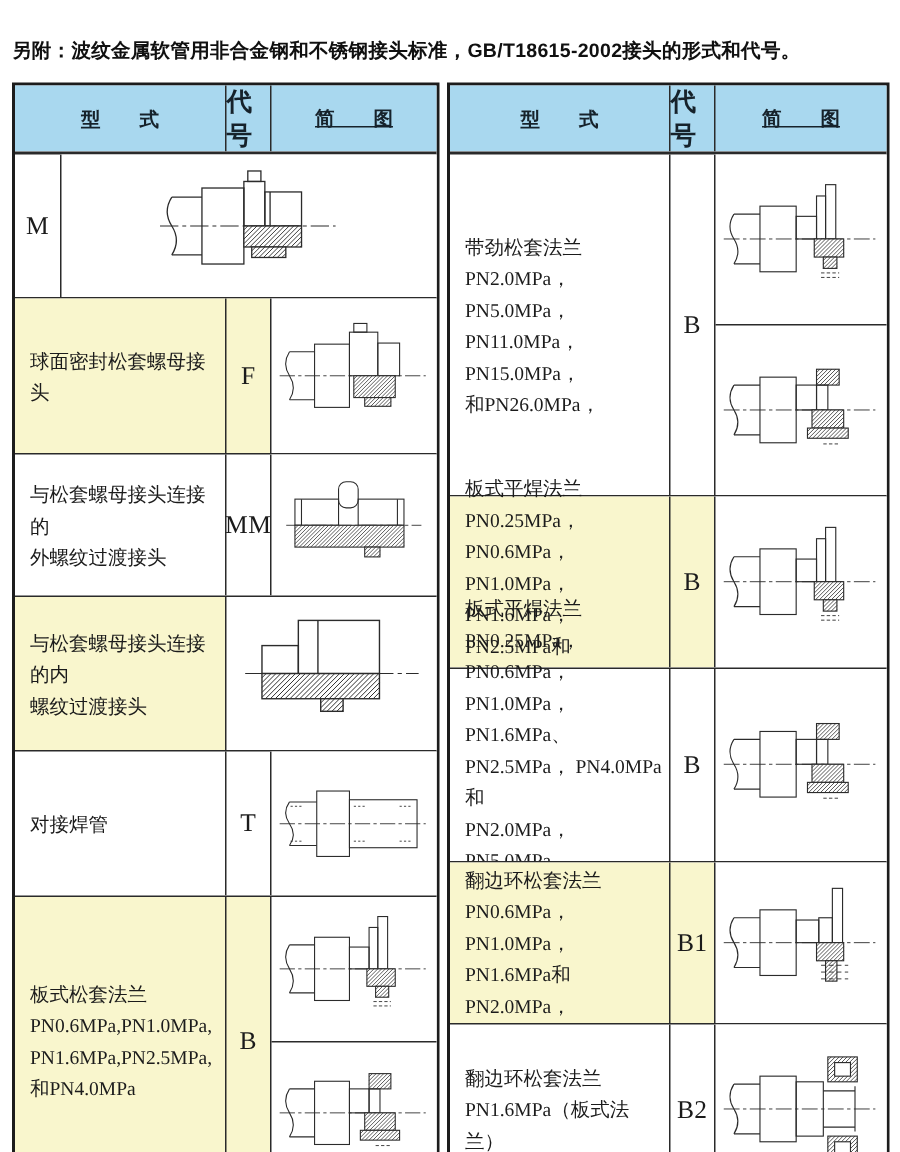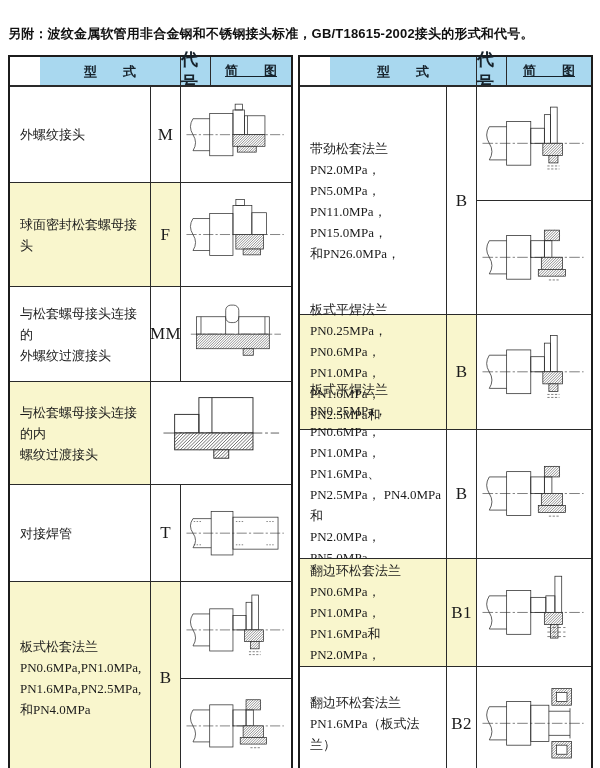--- a/index.html
+++ b/index.html
@@ -3,21 +3,21 @@
 <meta charset="utf-8">
 <style>
   html,body{margin:0;padding:0;background:#ffffff;}
   body{width:600px;height:768px;overflow:hidden;font-family:"Liberation Serif","DejaVu Serif",serif;color:#1b1b1b;}
   .title{padding:24px 6px 0 8px;font:bold 13px/19px "Liberation Sans","DejaVu Sans",sans-serif;color:#101010;letter-spacing:.2px;}
   .tables{display:flex;gap:5px;margin:12px 7px 0 8px;}
   .tbl{border:2px solid #1c1c1c;background:#fff;box-sizing:border-box;display:flex;flex-direction:column;}
   .tbl.left{width:285px;}
   .tbl.right{width:295px;}
   .row{display:flex;box-sizing:border-box;border-top:1px solid #2a2a2a;background:#fff;}
-  .row.header{border-top:none;background:#a9d8ef;height:28px;font:bold 13px "Liberation Sans","DejaVu Sans",sans-serif;color:#16222b;margin-left:30px;}
+  .row.header{border-top:none;background:#a9d8ef;height:44px;font:bold 13px "Liberation Sans","DejaVu Sans",sans-serif;color:#16222b;}
   .row.header + .row{border-top-width:2px;}
   .c{box-sizing:border-box;border-left:1px solid #2a2a2a;}
   .c:first-child{border-left:none;}
   .type{display:flex;align-items:center;padding:2px 4px 2px 10px;font-size:13px;line-height:21px;white-space:pre-line;}
   .left .type{width:140px;}
   .right .type{width:146px;}
   .code{width:30px;display:flex;align-items:center;justify-content:center;font-size:17px;letter-spacing:.3px;}
   .diag{flex:1;display:flex;flex-direction:column;background:#fff;text-decoration:underline;}
   .sub{flex:1;display:flex;align-items:center;justify-content:center;padding:2px;min-height:0;}
   .sub + .sub{border-top:1px solid #2a2a2a;}
@@ -33,21 +33,20 @@
 <div class="tables">
 
   <div class="tbl left">
     <div class="row header">
       <div class="c type">型　　式</div>
       <div class="c code">代号</div>
       <div class="c diag" style="align-items:center;justify-content:center;flex-direction:row;display:flex;background:transparent">简　　图</div>
     </div>
 
     <div class="row" style="height:97px">
-      <div class="c type">外螺纹接头</div>
       <div class="c code">M</div>
       <div class="c diag">
         <div class="sub">
           <svg class="fit" viewBox="0 0 140 100">
               <line x1="2" y1="50" x2="136" y2="50" stroke="#2b2b2b" stroke-width="0.8" stroke-dasharray="14,3,3,3"></line>
               <line x1="11" y1="28" x2="34" y2="28" stroke="#2b2b2b" stroke-width="1"></line>
               <line x1="11" y1="72" x2="34" y2="72" stroke="#2b2b2b" stroke-width="1"></line>
               <path d="M11,28 q-7,11 0,22 q7,11 0,22" fill="none" stroke="#2b2b2b"></path>
               <rect x="34" y="21" width="32" height="58" fill="none" stroke="#2b2b2b" stroke-width="1"></rect>
               <rect x="66" y="16" width="16" height="34" fill="none" stroke="#2b2b2b" stroke-width="1"></rect>

